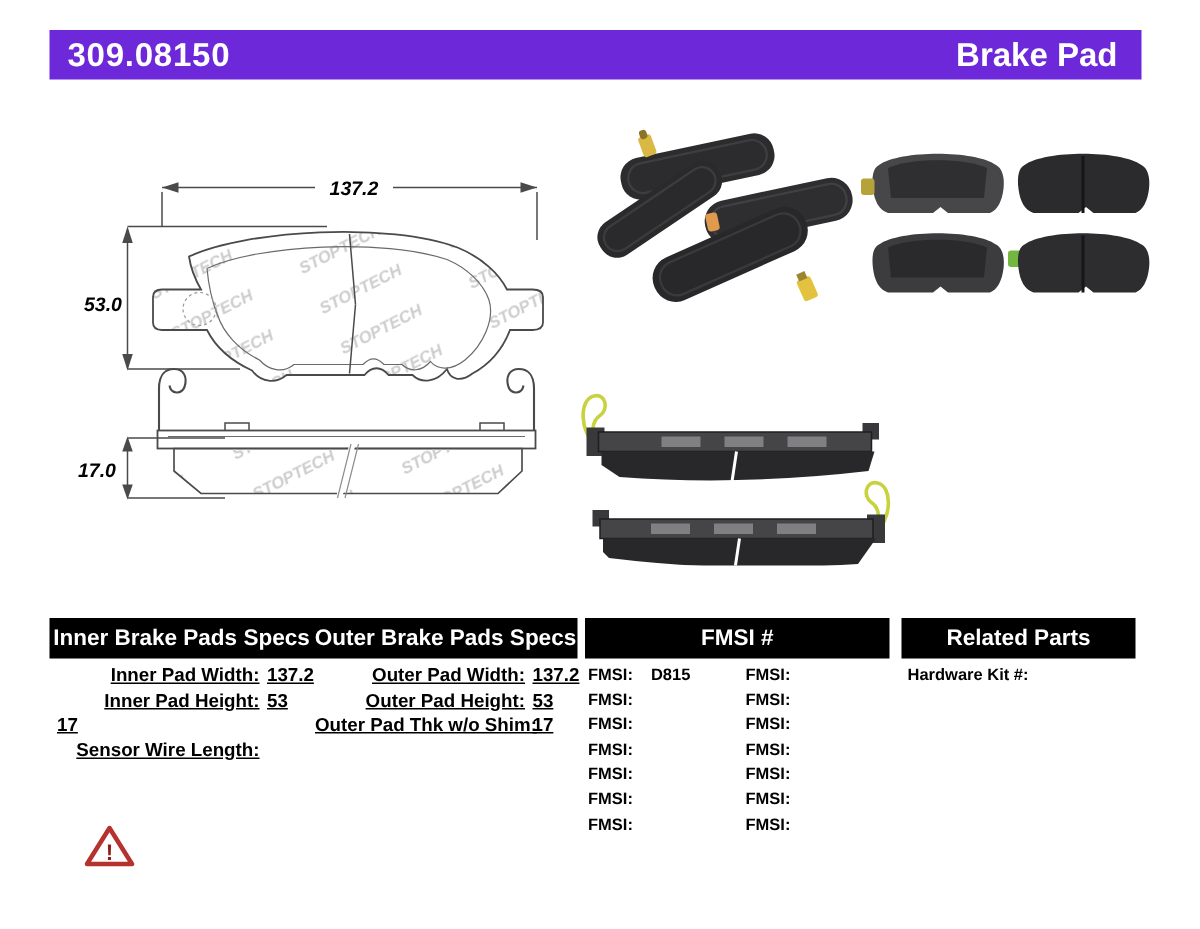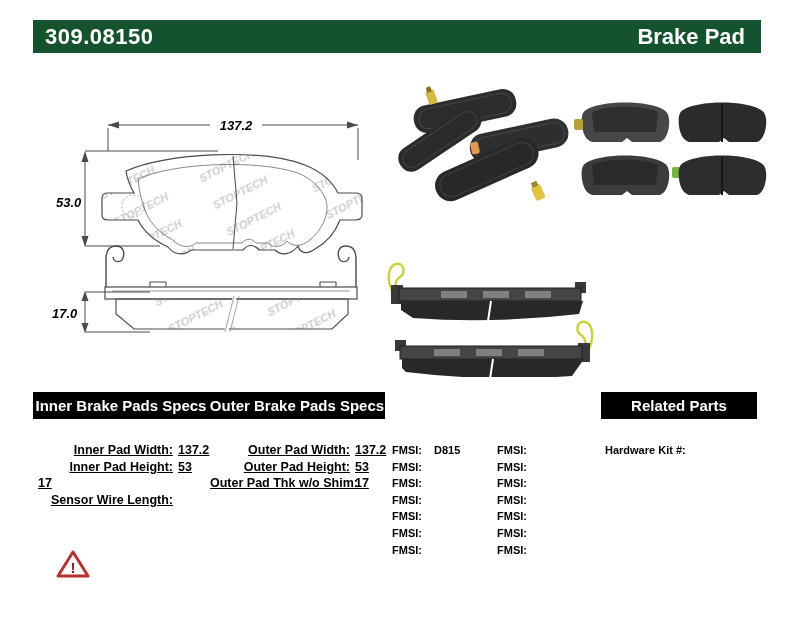--- a/index.html
+++ b/index.html
@@ -1,30 +1,30 @@
 <!DOCTYPE html>
 <html><head>
 <meta charset="utf-8">
 <style>
   html,body{margin:0;padding:0;background:#fff;}
   #page{position:relative;width:800px;height:619px;background:#fff;overflow:hidden;
         font-family:"Liberation Sans",sans-serif;font-weight:bold;color:#000;}
 
   
-  .hdr-bar{position:absolute;left:33px;top:20px;width:728px;height:33px;background:#14532d;
+  .hdr-bar{position:absolute;left:33px;top:20px;width:728px;height:33px;background:#6d28d9;
            display:flex;align-items:center;justify-content:space-between;box-sizing:border-box;
            padding:0 16px 0 12px;}
   .hdr-bar .part{color:#fff;font-size:22px;letter-spacing:0.5px;}
   .hdr-bar .ptype{color:#fff;font-size:22px;}
 
   
   .abs{position:absolute;}
 
   
-  .thead{position:absolute;top:392px;height:27px;background:#000;color:#fff;
+  .thead{position:absolute;top:412px;height:27px;background:#000;color:#fff;
          display:flex;align-items:center;box-sizing:border-box;}
   .thead .cell{flex:1;text-align:center;font-size:15px;}
   .specrows{position:absolute;top:442px;font-size:12.5px;line-height:16.5px;}
   .specrow{display:flex;text-decoration:underline;}
   .specrow .lbl{display:inline-block;width:140px;text-align:right;white-space:nowrap;}
   .specrow .val{display:inline-block;margin-left:5px;white-space:nowrap;}
   .fmsirow{display:flex;line-height:16.6px;font-size:11px;text-align:center;}
   .fmsirow .lbl{white-space:nowrap;}
   .fmsirow .val{margin-left:12px;white-space:nowrap;}
 
@@ -199,20 +199,23 @@
       <rect x="131" y="39" width="26" height="7" fill="#808083"></rect>
       <path d="M 15,49 L 197,49 L 185,66 Q 100,72 19,62 L 15,58 Z" fill="#28282a"></path>
       <line x1="106" y1="49" x2="103" y2="69" stroke="#fff" stroke-width="2"></line>
     </g>
   </svg>
 
   <div class="thead" style="left:33px;width:352px;">
     <div class="cell">Inner Brake Pads Specs</div>
     <div class="cell">Outer Brake Pads Specs</div>
   </div>
+  <div class="thead" style="left:390px;width:203px;">
+    <div class="cell">FMSI #</div>
+  </div>
   <div class="thead" style="left:601px;width:156px;">
     <div class="cell">Related Parts</div>
   </div>
 
   <div class="specrows" style="left:33px;width:180px;">
     <div class="specrow">
       <span class="lbl">Inner Pad Width:</span>
       <span class="val">137.2</span>
     </div>
     <div class="specrow">

